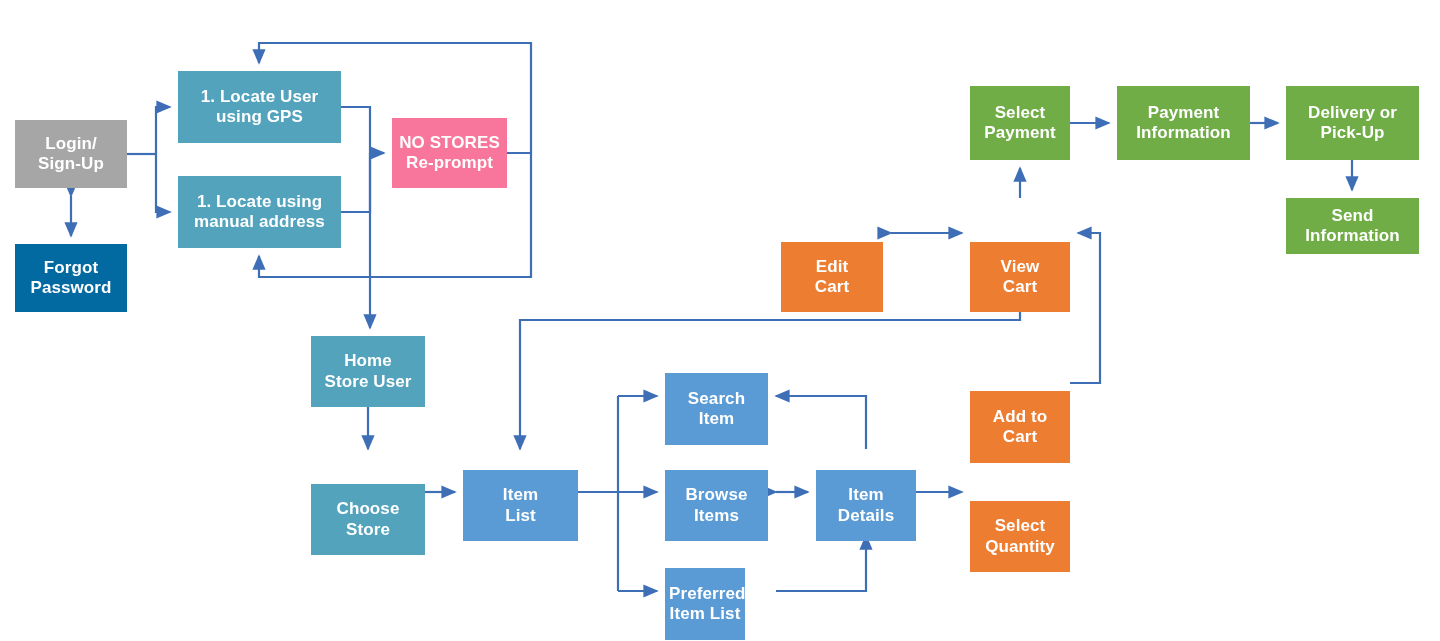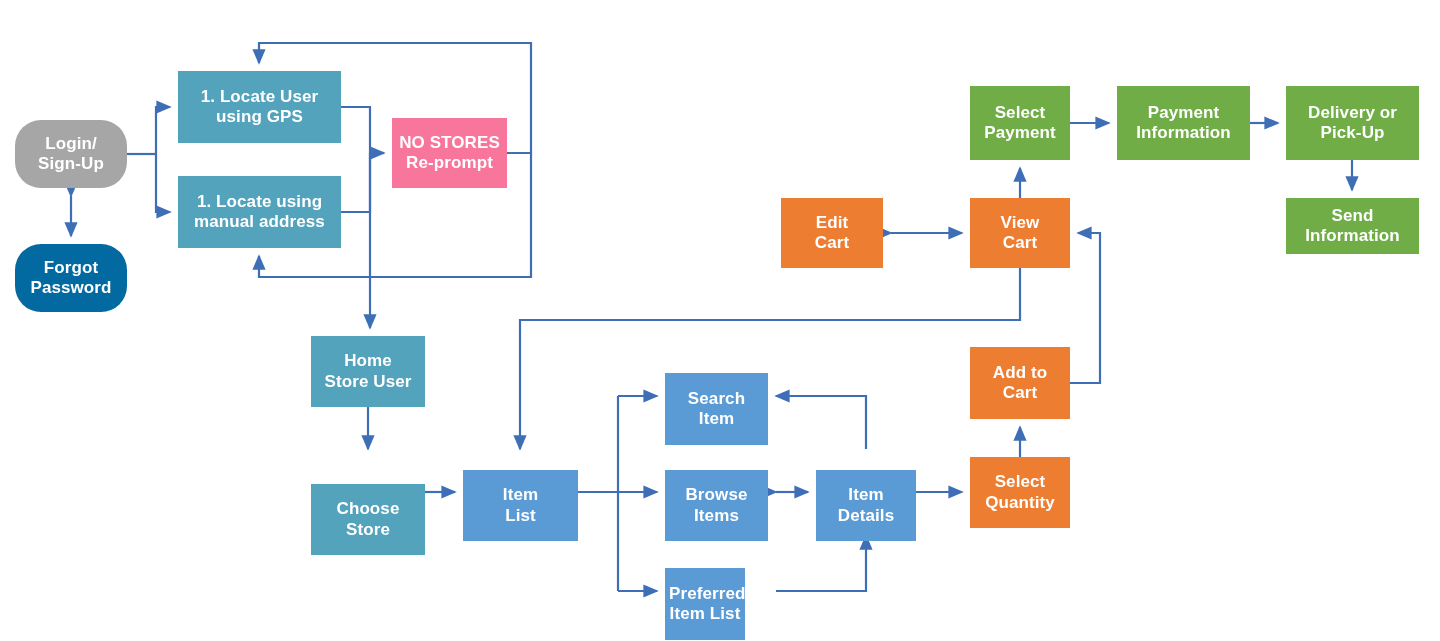--- a/index.html
+++ b/index.html
@@ -6,25 +6,25 @@
   html,body{margin:0;padding:0;background:#ffffff;}
   body{width:1440px;height:641px;font-family:"Liberation Sans",sans-serif;overflow:hidden;}
   #canvas{position:relative;width:1440px;height:641px;background:#fff;}
   svg.conn{position:absolute;left:0;top:0;width:1440px;height:641px;overflow:visible;pointer-events:none;}
   .node{
     position:absolute;display:flex;align-items:center;justify-content:center;
     text-align:center;color:#ffffff;font-weight:700;line-height:1.18;
     font-size:17px;letter-spacing:.1px;box-sizing:border-box;padding:2px 4px;
   }
   .node span{display:block;width:100%;}
-  .c-gray{background:#a6a6a6;border-radius:26px;}
+  .c-gray{background:#a6a6a6;}
   .c-teal{background:#53a3bd;}
   .c-pink{background:#f8759b;}
   .c-blue{background:#5b9bd5;margin-top:13px;}
-  .c-orange{background:#ed7d31;}
+  .c-orange{background:#ed7d31;margin-top:44px;}
   .c-green{background:#70ad47;}
 </style>
 </head>
 <body>
 
 <div id="canvas">
 
   <svg class="conn" viewBox="0 0 1440 641">
     <defs>
       <marker id="ah" markerWidth="7" markerHeight="7" refX="6.2" refY="3" orient="auto" markerUnits="strokeWidth">

